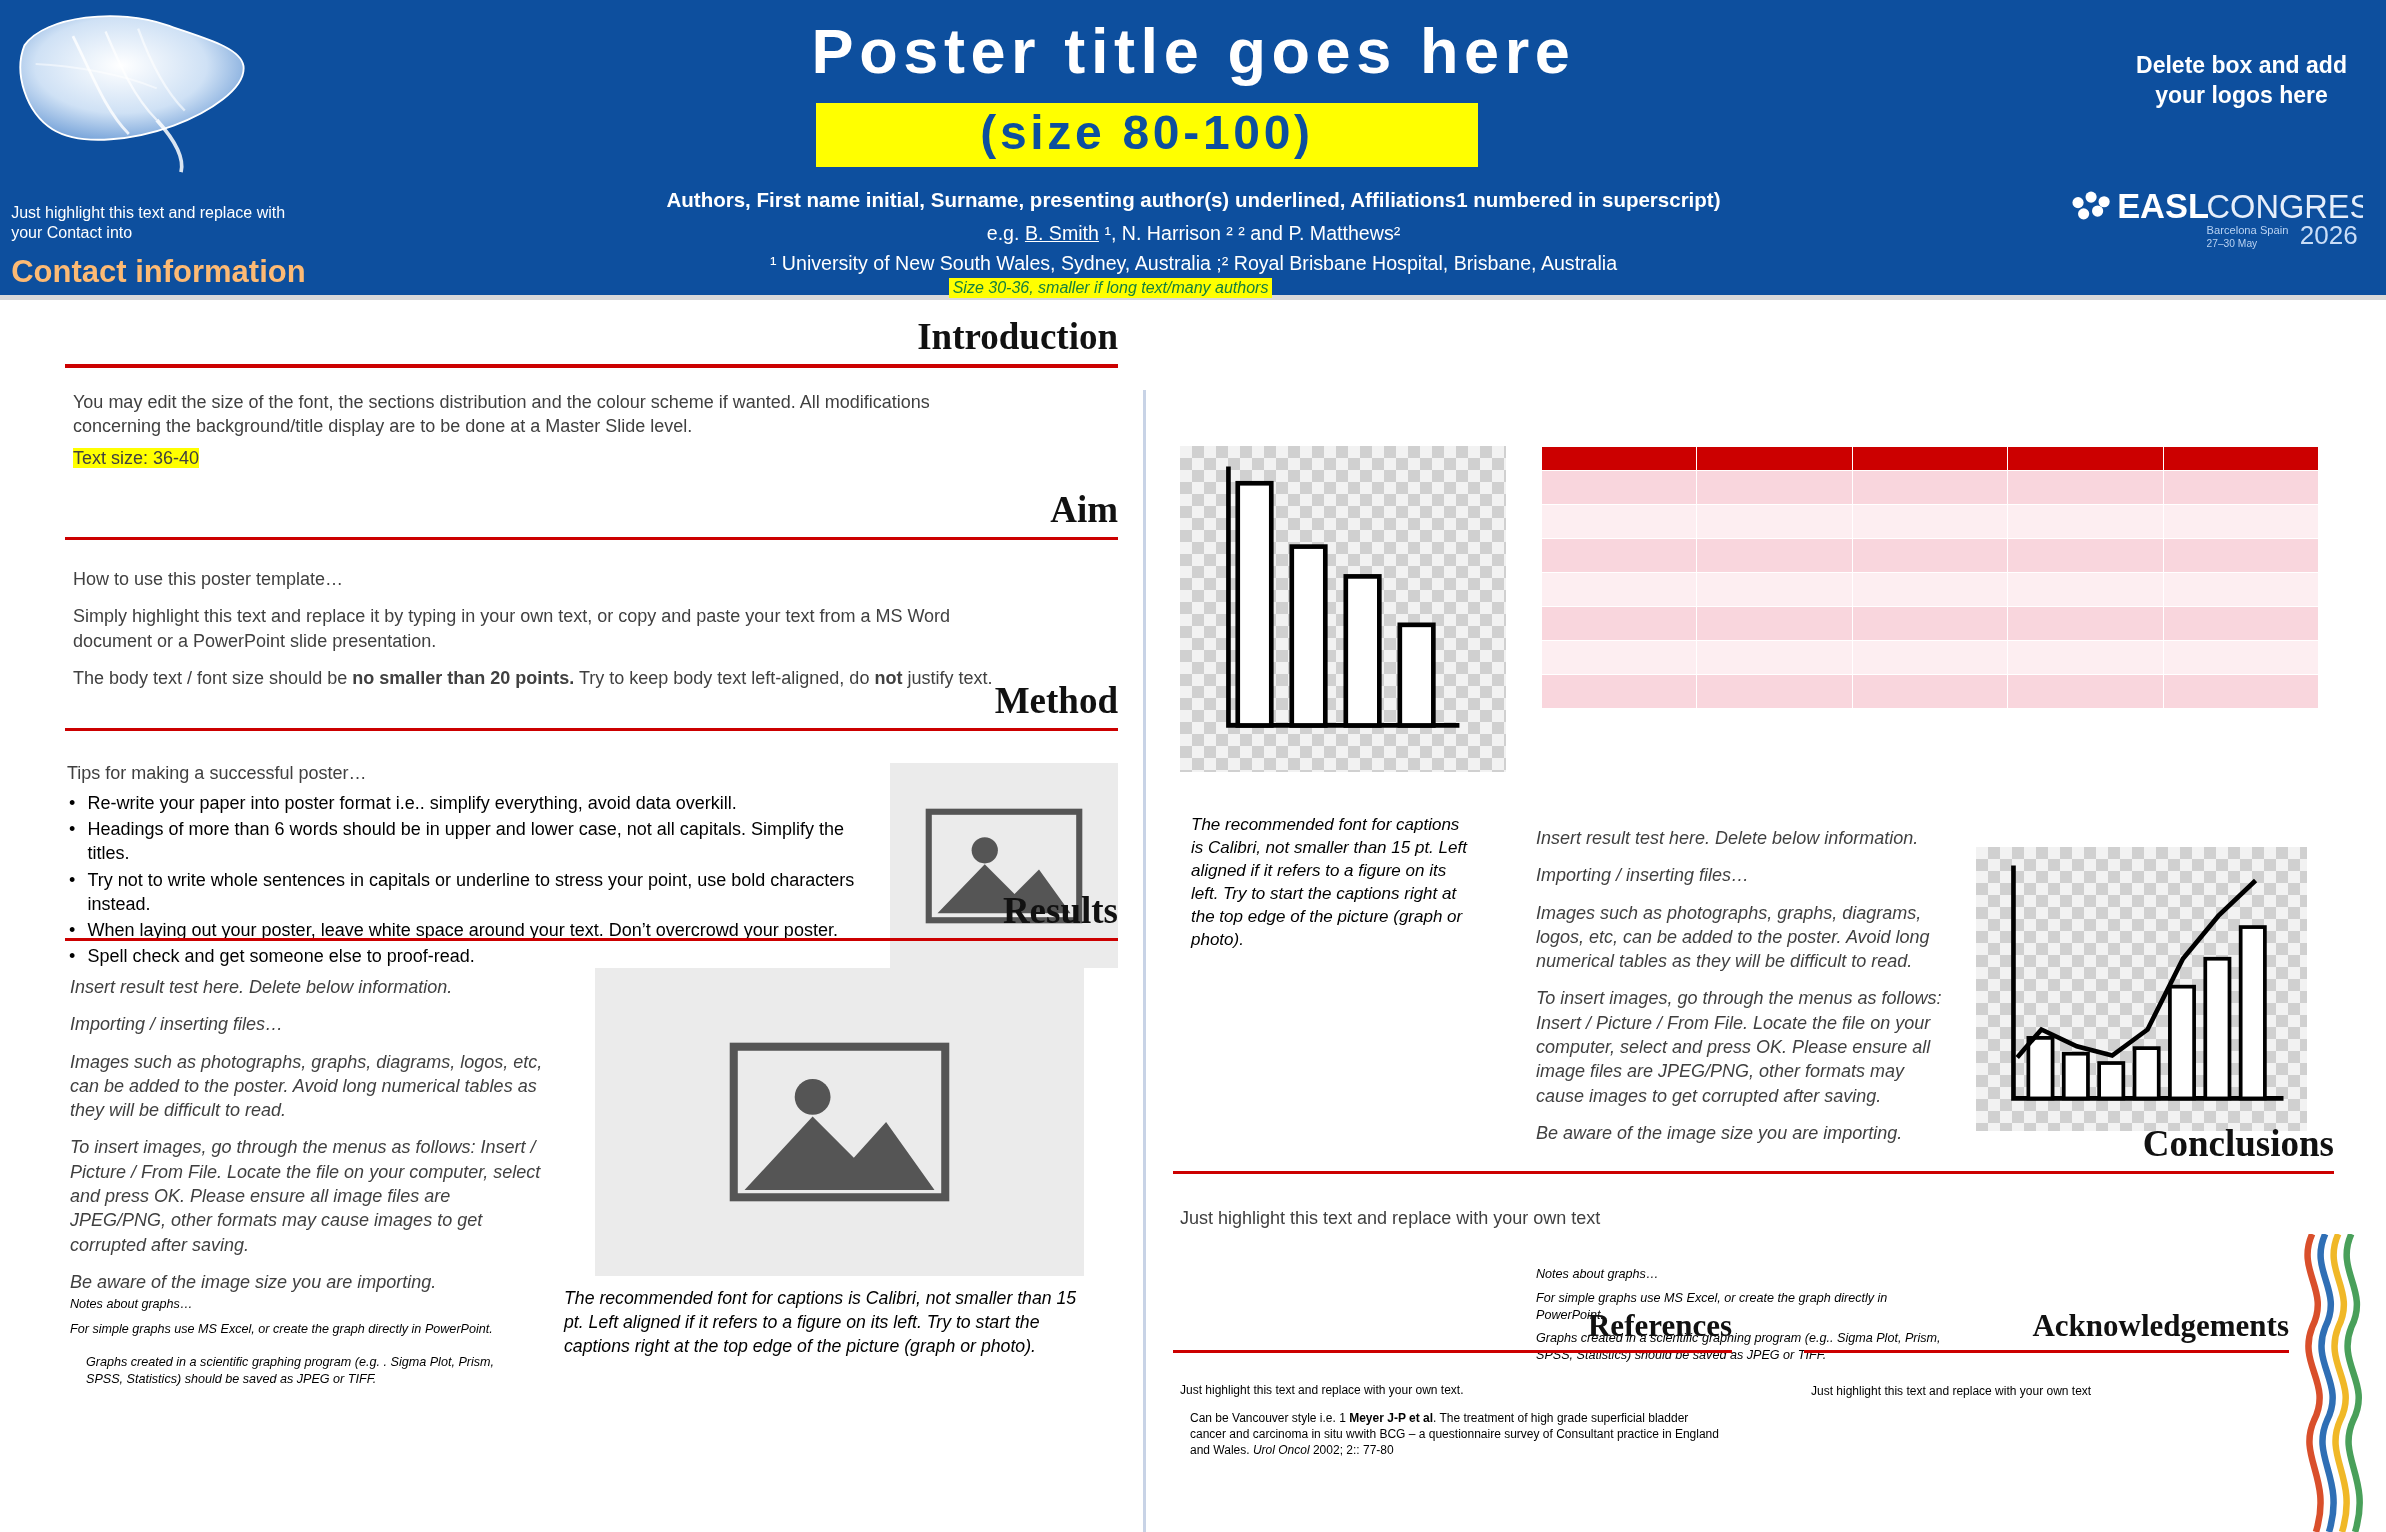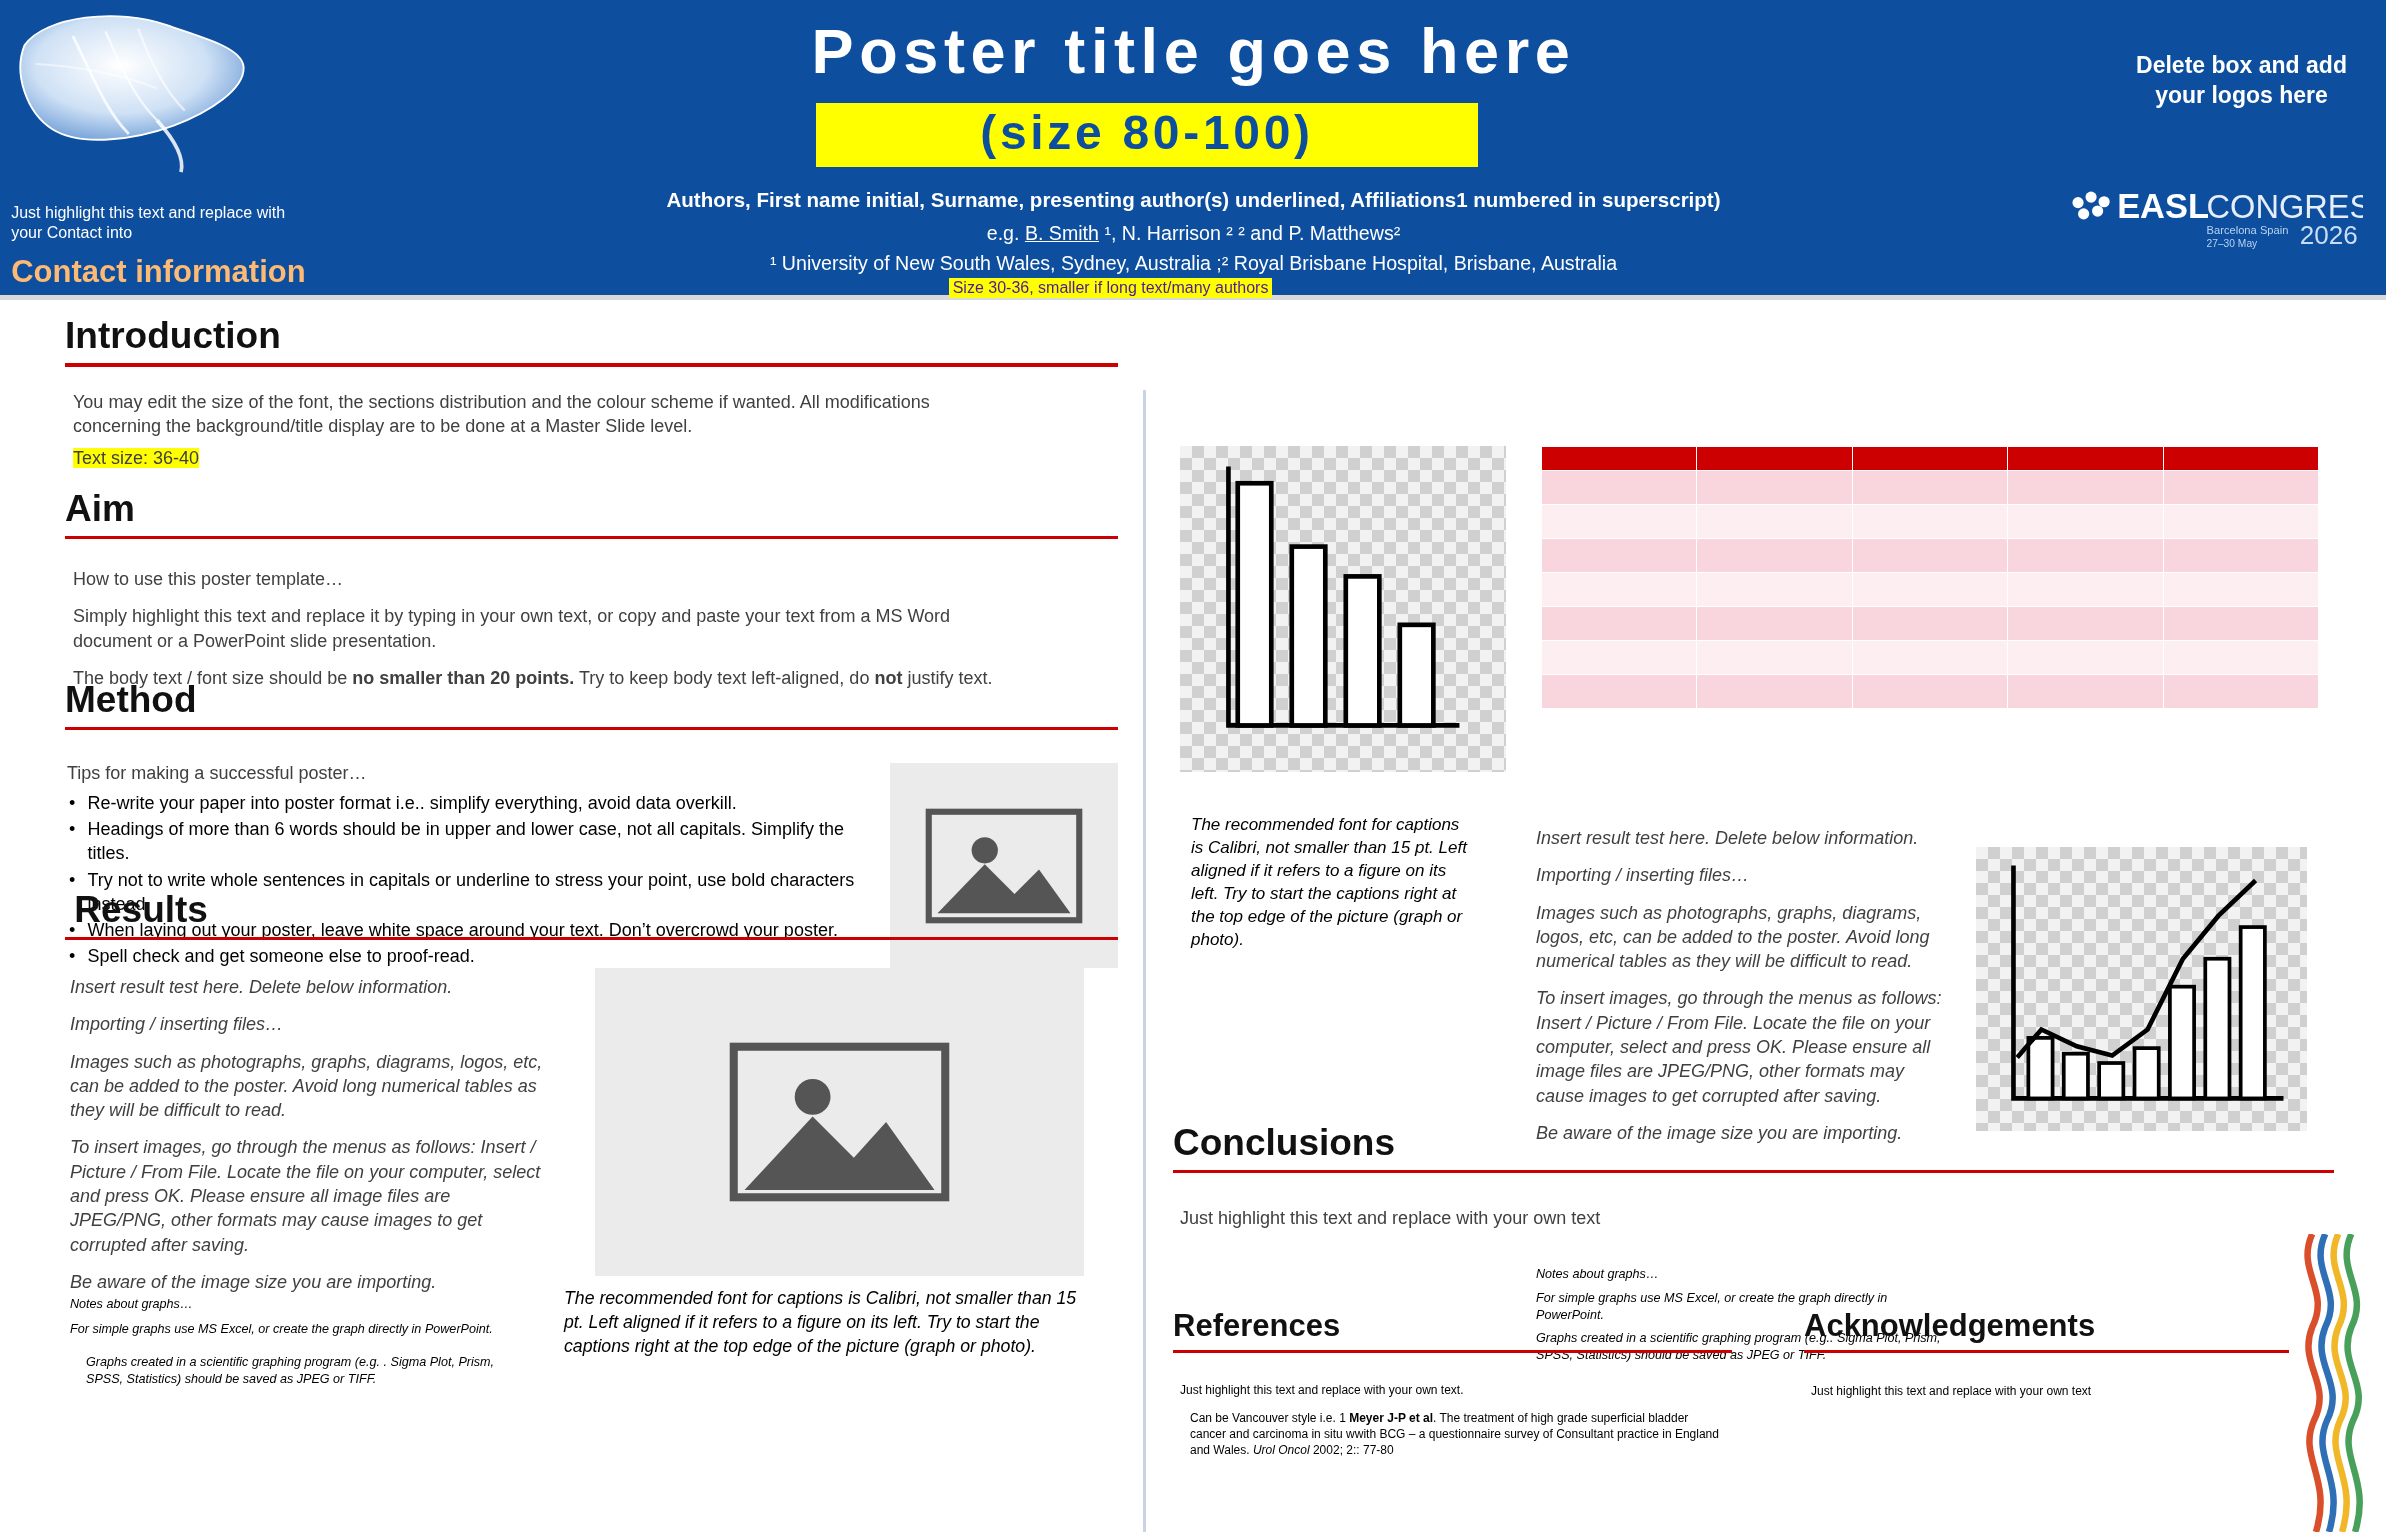--- a/index.html
+++ b/index.html
@@ -43,36 +43,37 @@
   .authors-eg {
     position:absolute; left:401px; top:222px; width:1585px; text-align:center;
     color:#ffffff; font-size:19.6px;
   }
   .affil {
     position:absolute; left:401px; top:252px; width:1585px; text-align:center;
     color:#ffffff; font-size:19.6px;
   }
   .size-note {
     position:absolute; left:949px; top:278px;
-    background:#ffff00; color:#4c1d95; font-size:16px; padding:0.9px 3.7px;
+    background:#ffff00; color:#15803d; font-size:16px; padding:0.9px 3.7px;font-style:italic;
   }
   .delete-box {
     position:absolute; left:2125px; top:51px; width:233px; text-align:center;
     color:#ffffff; font-weight:bold; font-size:23px; line-height:1.3;
   }
   .easl-logo { position:absolute; left:2065px; top:182px; width:298px; height:70px; }
   .easl-text { color:#fff; font-weight:bold; font-size:37px; letter-spacing:0px; }
 
   
   .content { position:absolute; left:0; top:306px; width:2387px; height:1227px; background:#fff; }
   .vdivide { position:absolute; left:1143px; top:84px; width:2.8px; height:1143px; background:#c8d3e6; }
 
   h2.sec {
     font-size:37px; font-weight:bold; color:#111; margin:0; padding:0 0 3.7px 0;
-    font-family:Liberation Sans, sans-serif;
+    font-family:Liberation Serif, serif;
+    text-align:right;
   }
   .rule { height:3.7px; background:#cc0000; margin:1.9px 0 0 0; }
   p.body { font-size:18px; line-height:1.35; margin:0 0 13px 0; color:#404040; }
   p.italic { font-style:italic; }
   .small { font-size:12px; }
   .tiny { font-size:12.6px; font-style:italic; line-height:1.35;}
 
   
   .sec-intro { position:absolute; left:65px; top:9.3px; width:1053px; }
   .intro-body { position:absolute; left:73px; top:84px; width:932px; }

